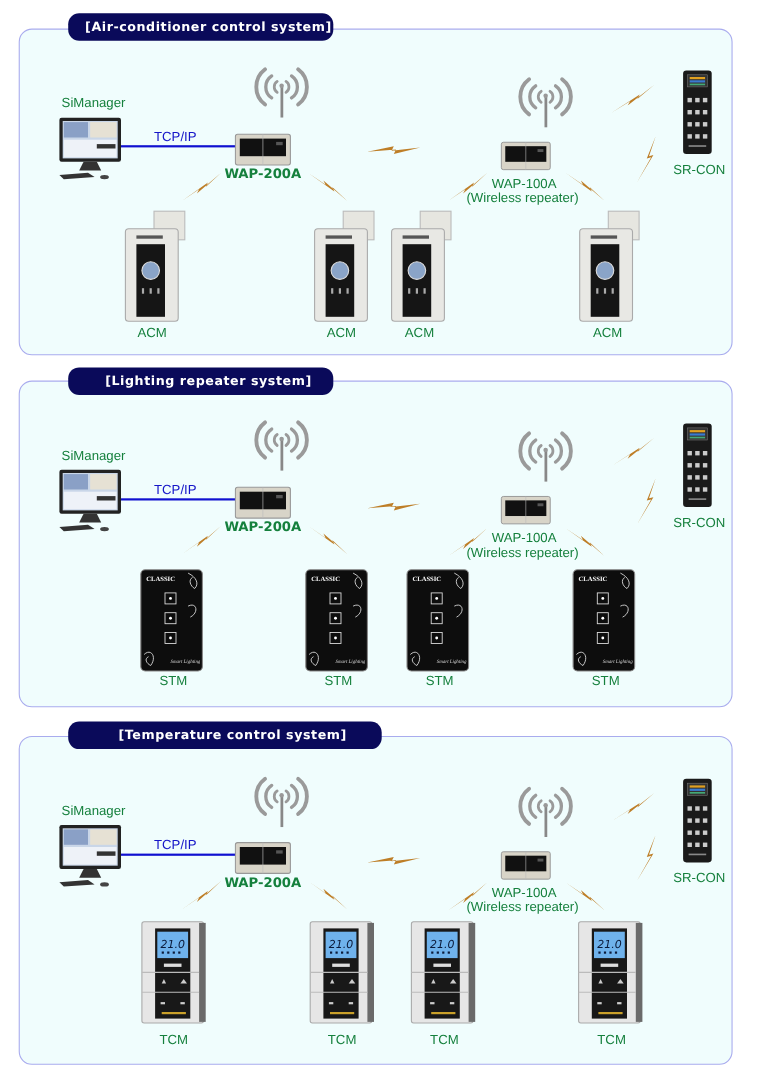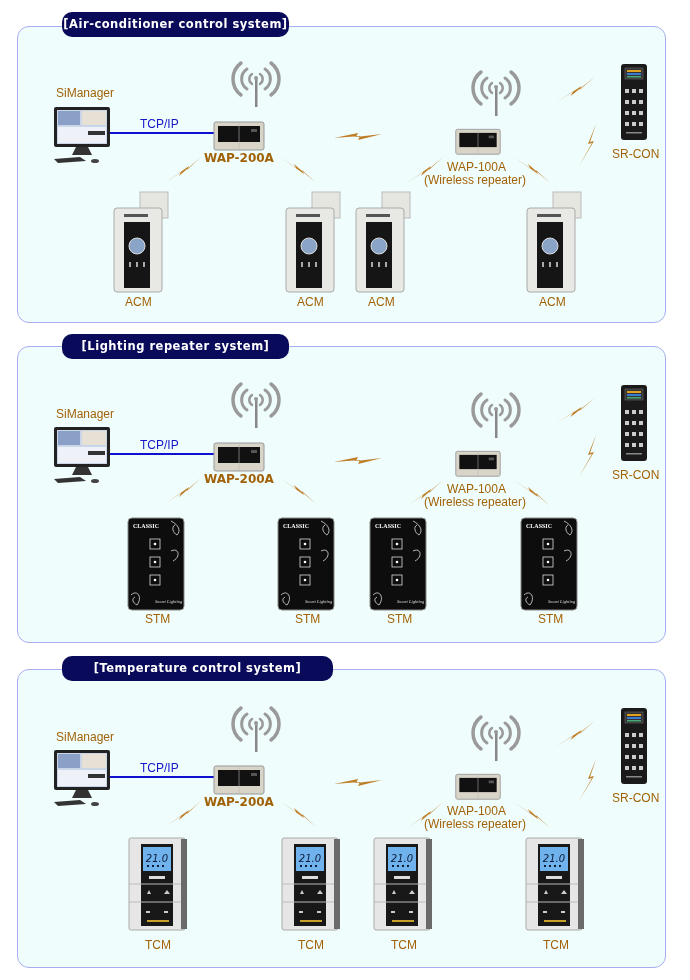--- a/index.html
+++ b/index.html
@@ -1,19 +1,19 @@
 <!DOCTYPE html>
 <html><head>
 <meta charset="utf-8">
 <style>
   html,body{margin:0;padding:0;background:#ffffff;}
   body{width:690px;height:980px;position:relative;overflow:hidden;font-family:"Liberation Sans",sans-serif;}
   .panel{position:absolute;left:17px;width:649px;background:#f0fdfd;border:1px solid #a9acee;border-radius:12px;box-sizing:border-box;}
-  .panel-title{position:absolute;height:25px;background:#0a0a5a;color:#fff;border-radius:10px;font-family:"DejaVu Sans",sans-serif;font-weight:bold;font-size:11.5px;line-height:25px;text-align:center;letter-spacing:0.5px;}
-  .lbl{position:absolute;font-size:12px;color:#a16207;white-space:nowrap;text-align:center;line-height:13px;}
+  .panel-title{position:absolute;height:25px;background:#0a0a5a;color:#fff;border-radius:10px;font-family:"DejaVu Sans",sans-serif;font-weight:bold;font-size:11.5px;line-height:25px;text-align:center;letter-spacing:0.5px;padding-left:14px;}
+  .lbl{position:absolute;font-size:12px;color:#15803d;white-space:nowrap;text-align:center;line-height:13px;}
   .lbl.bold{font-family:"DejaVu Sans",sans-serif;font-weight:bold;font-size:12px;}
   .lbl.tcp{color:#1515c8;font-size:12px;text-align:center;}
   .abs{position:absolute;}
   .tcpline{position:absolute;height:2px;background:#1010d0;}
   svg{display:block;}
 </style>
 </head>
 <body>
 
 <div>

